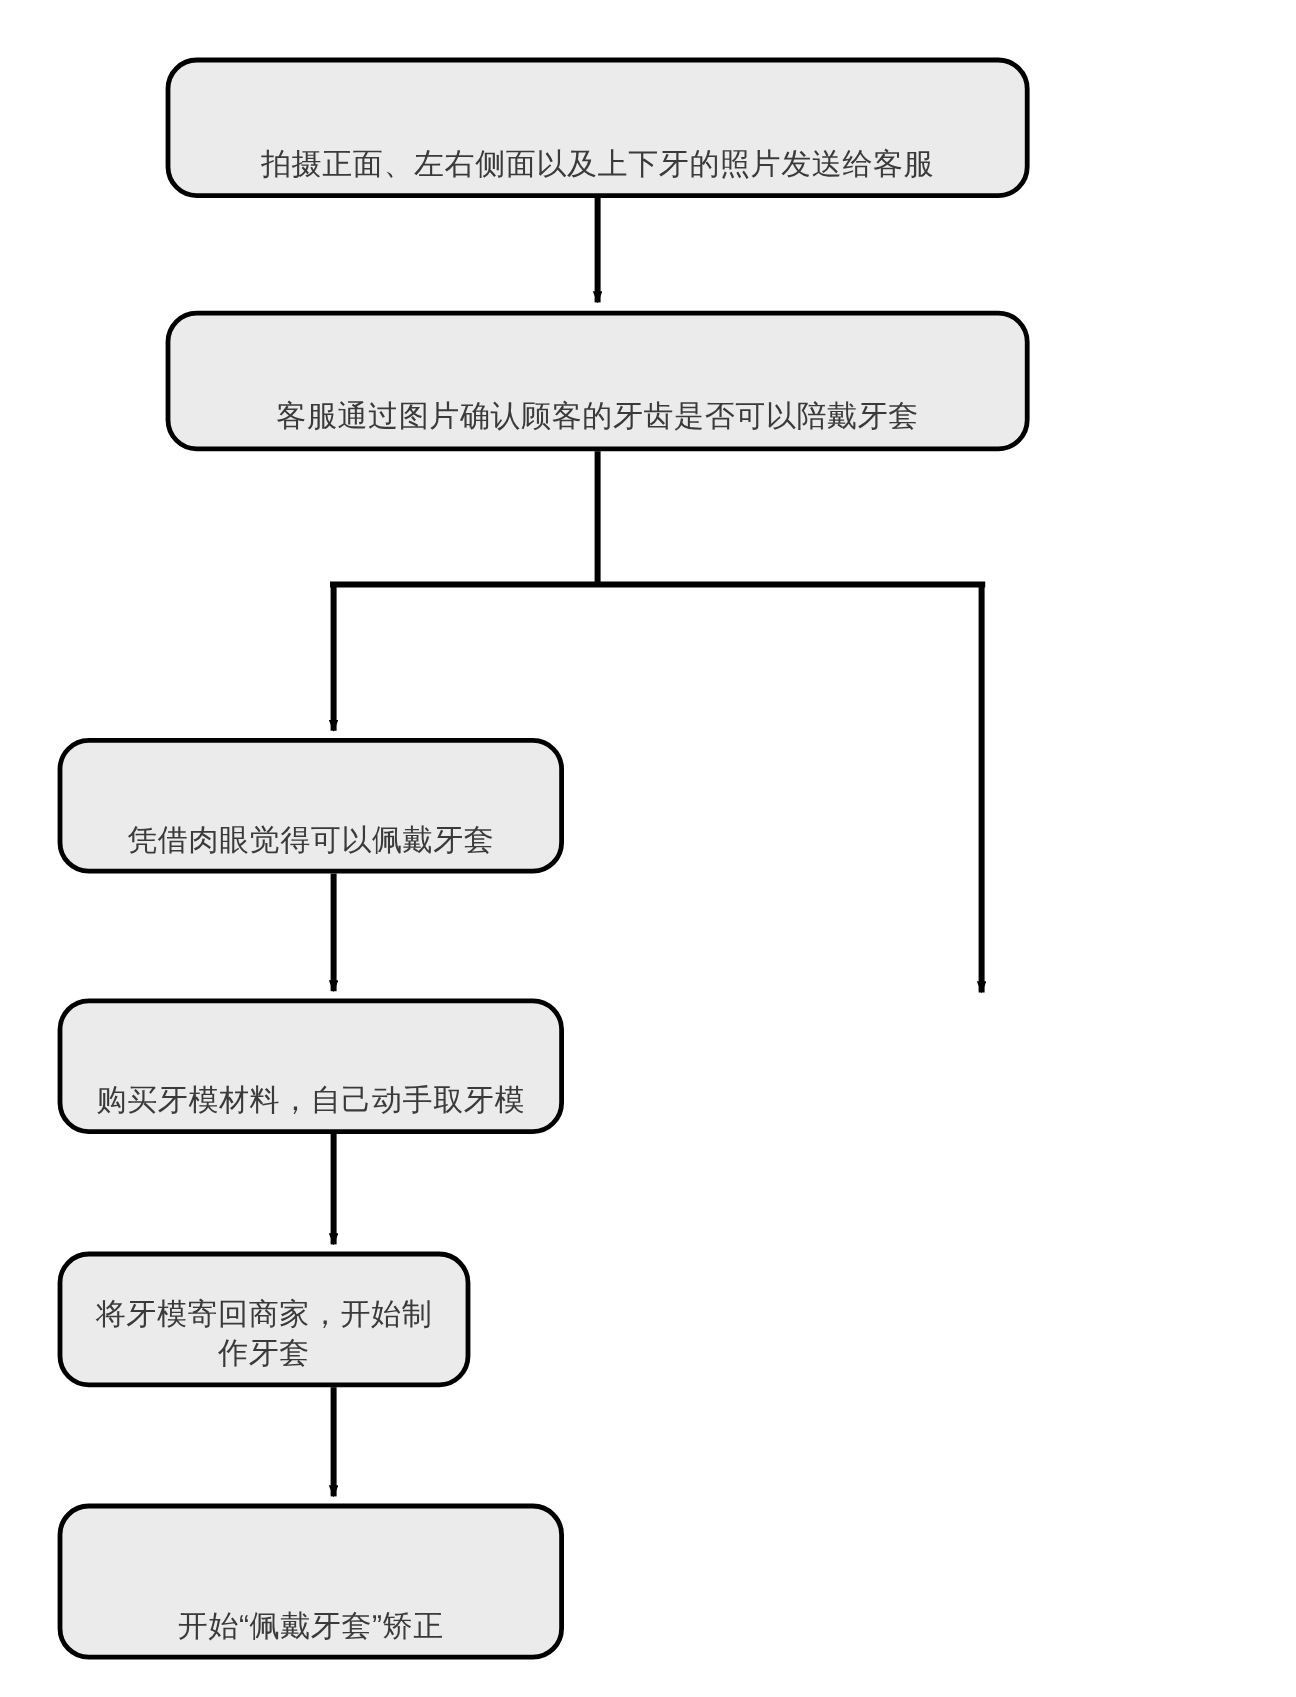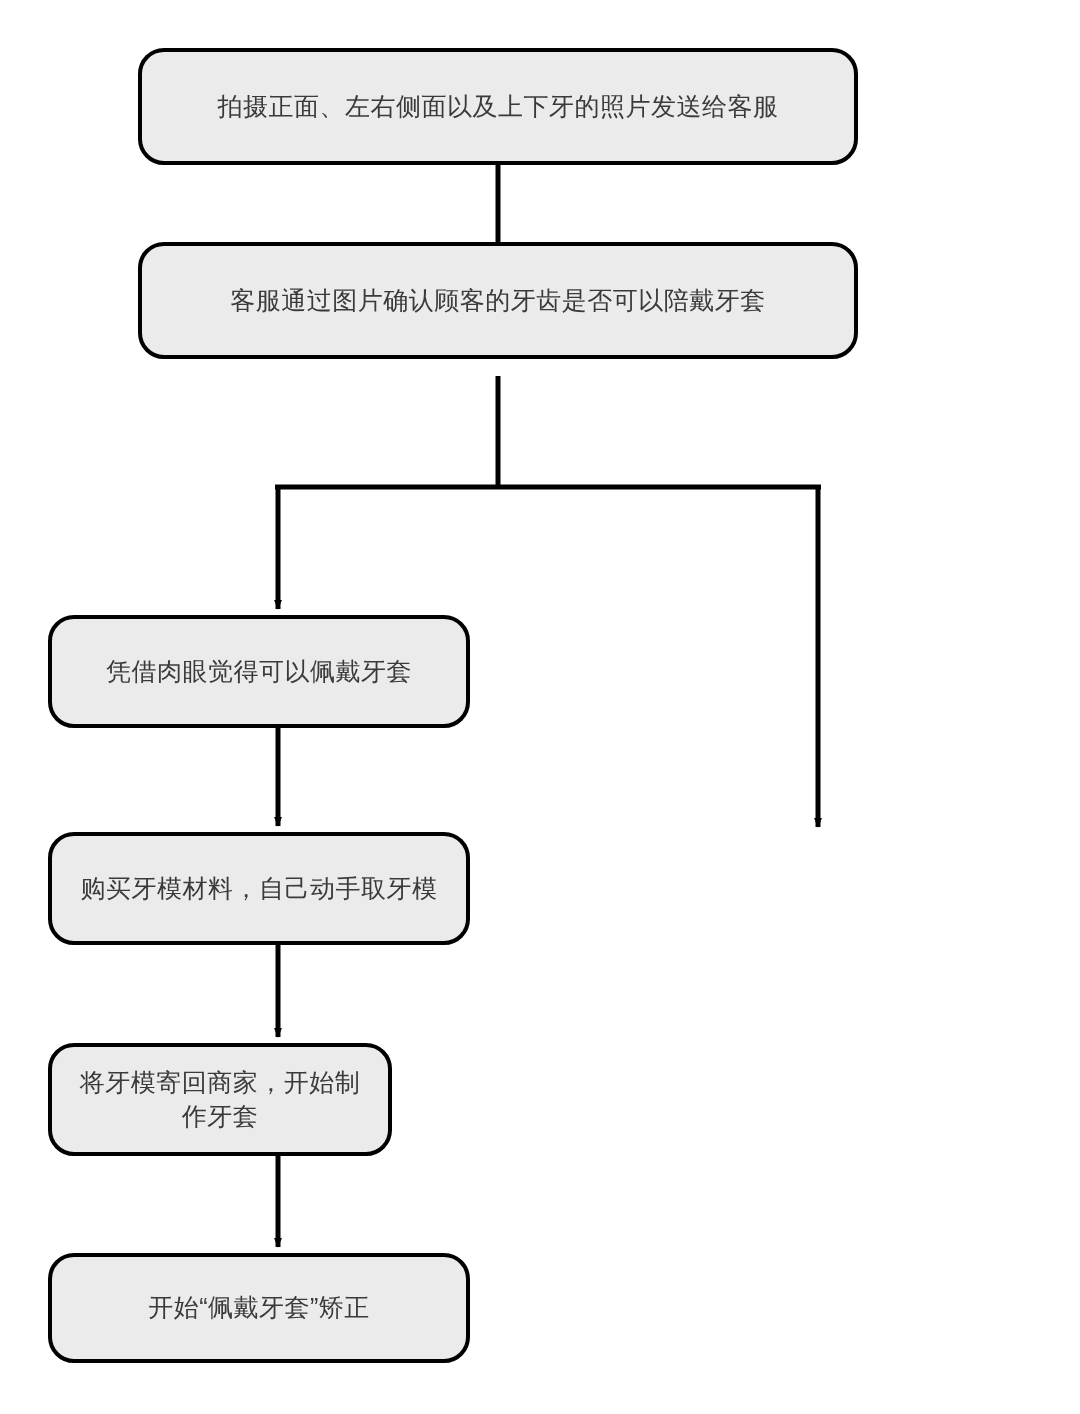--- a/index.html
+++ b/index.html
@@ -25,37 +25,37 @@
     height: 1414px;
     pointer-events: none;
   }
   .node {
     position: absolute;
     box-sizing: border-box;
     background: #ebebeb;
     border: 4px solid #000000;
     border-radius: 26px;
     display: flex;
-    align-items: center;
+    align-items: flex-end;
     justify-content: center;
     text-align: center;
     color: #3a3a3a;
     font-size: 25px;
     line-height: 1.35;
     letter-spacing: 0.5px;
     font-weight: 400;
     padding: 6px 18px;
   }
   
   #node-photo      { left: 138px; top: 48px;   width: 720px; height: 117px; }
-  #node-confirm    { left: 138px; top: 242px;  width: 720px; height: 117px; }
+  #node-confirm    { left: 138px; top: 259px;  width: 720px; height: 117px; font-family: Liberation Mono, monospace; }
   #node-eye-ok     { left: 48px;  top: 615px;  width: 422px; height: 113px; }
   #node-buy-mold   { left: 48px;  top: 832px;  width: 422px; height: 113px; }
   #node-send-back  { left: 48px;  top: 1043px; width: 344px; height: 113px; }
-  #node-start-fix  { left: 48px;  top: 1253px; width: 422px; height: 110px; }
+  #node-start-fix  { left: 48px;  top: 1253px; width: 422px; height: 130px; }
   #node-hard-case  { left: 608px; top: 833px;  width: 422px; height: 112px; }
 </style>
 </head>
 <body>
 
 <div id="canvas">
 
   <svg class="edges" viewBox="0 0 1080 1414" width="1080" height="1414">
     <defs>
       <marker id="arrowhead" markerWidth="10" markerHeight="8" refX="9.2" refY="4" orient="auto" markerUnits="userSpaceOnUse">

